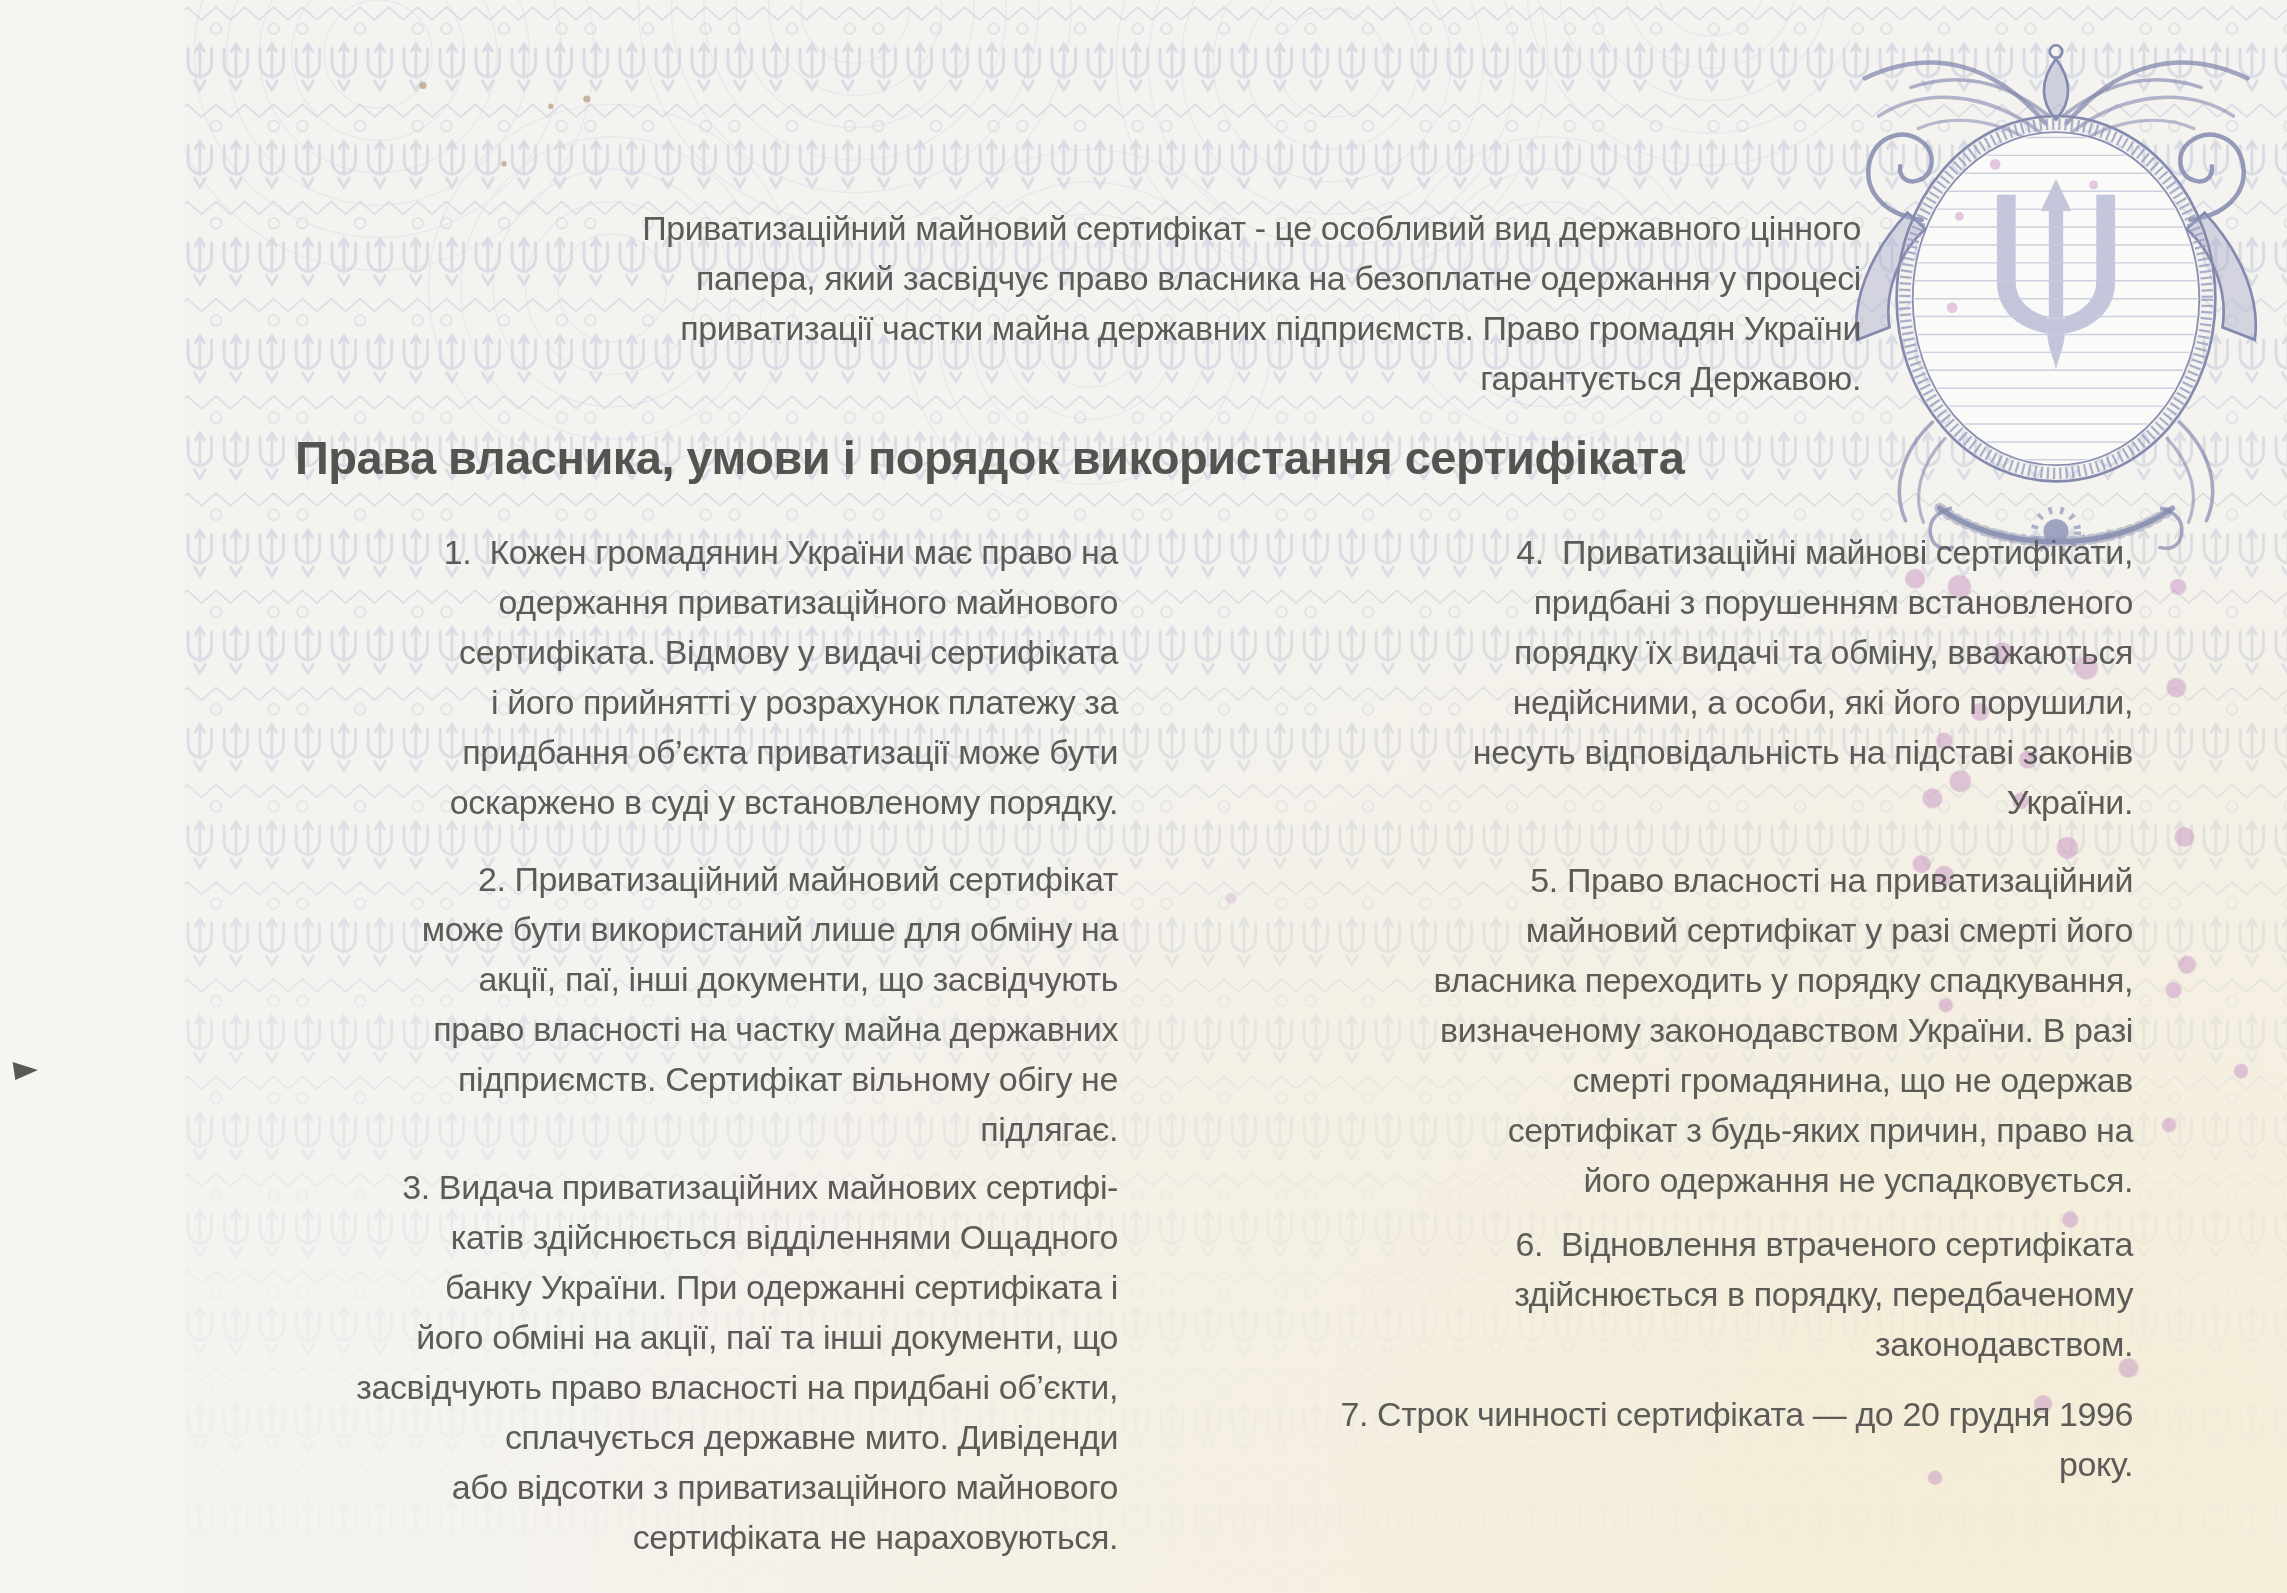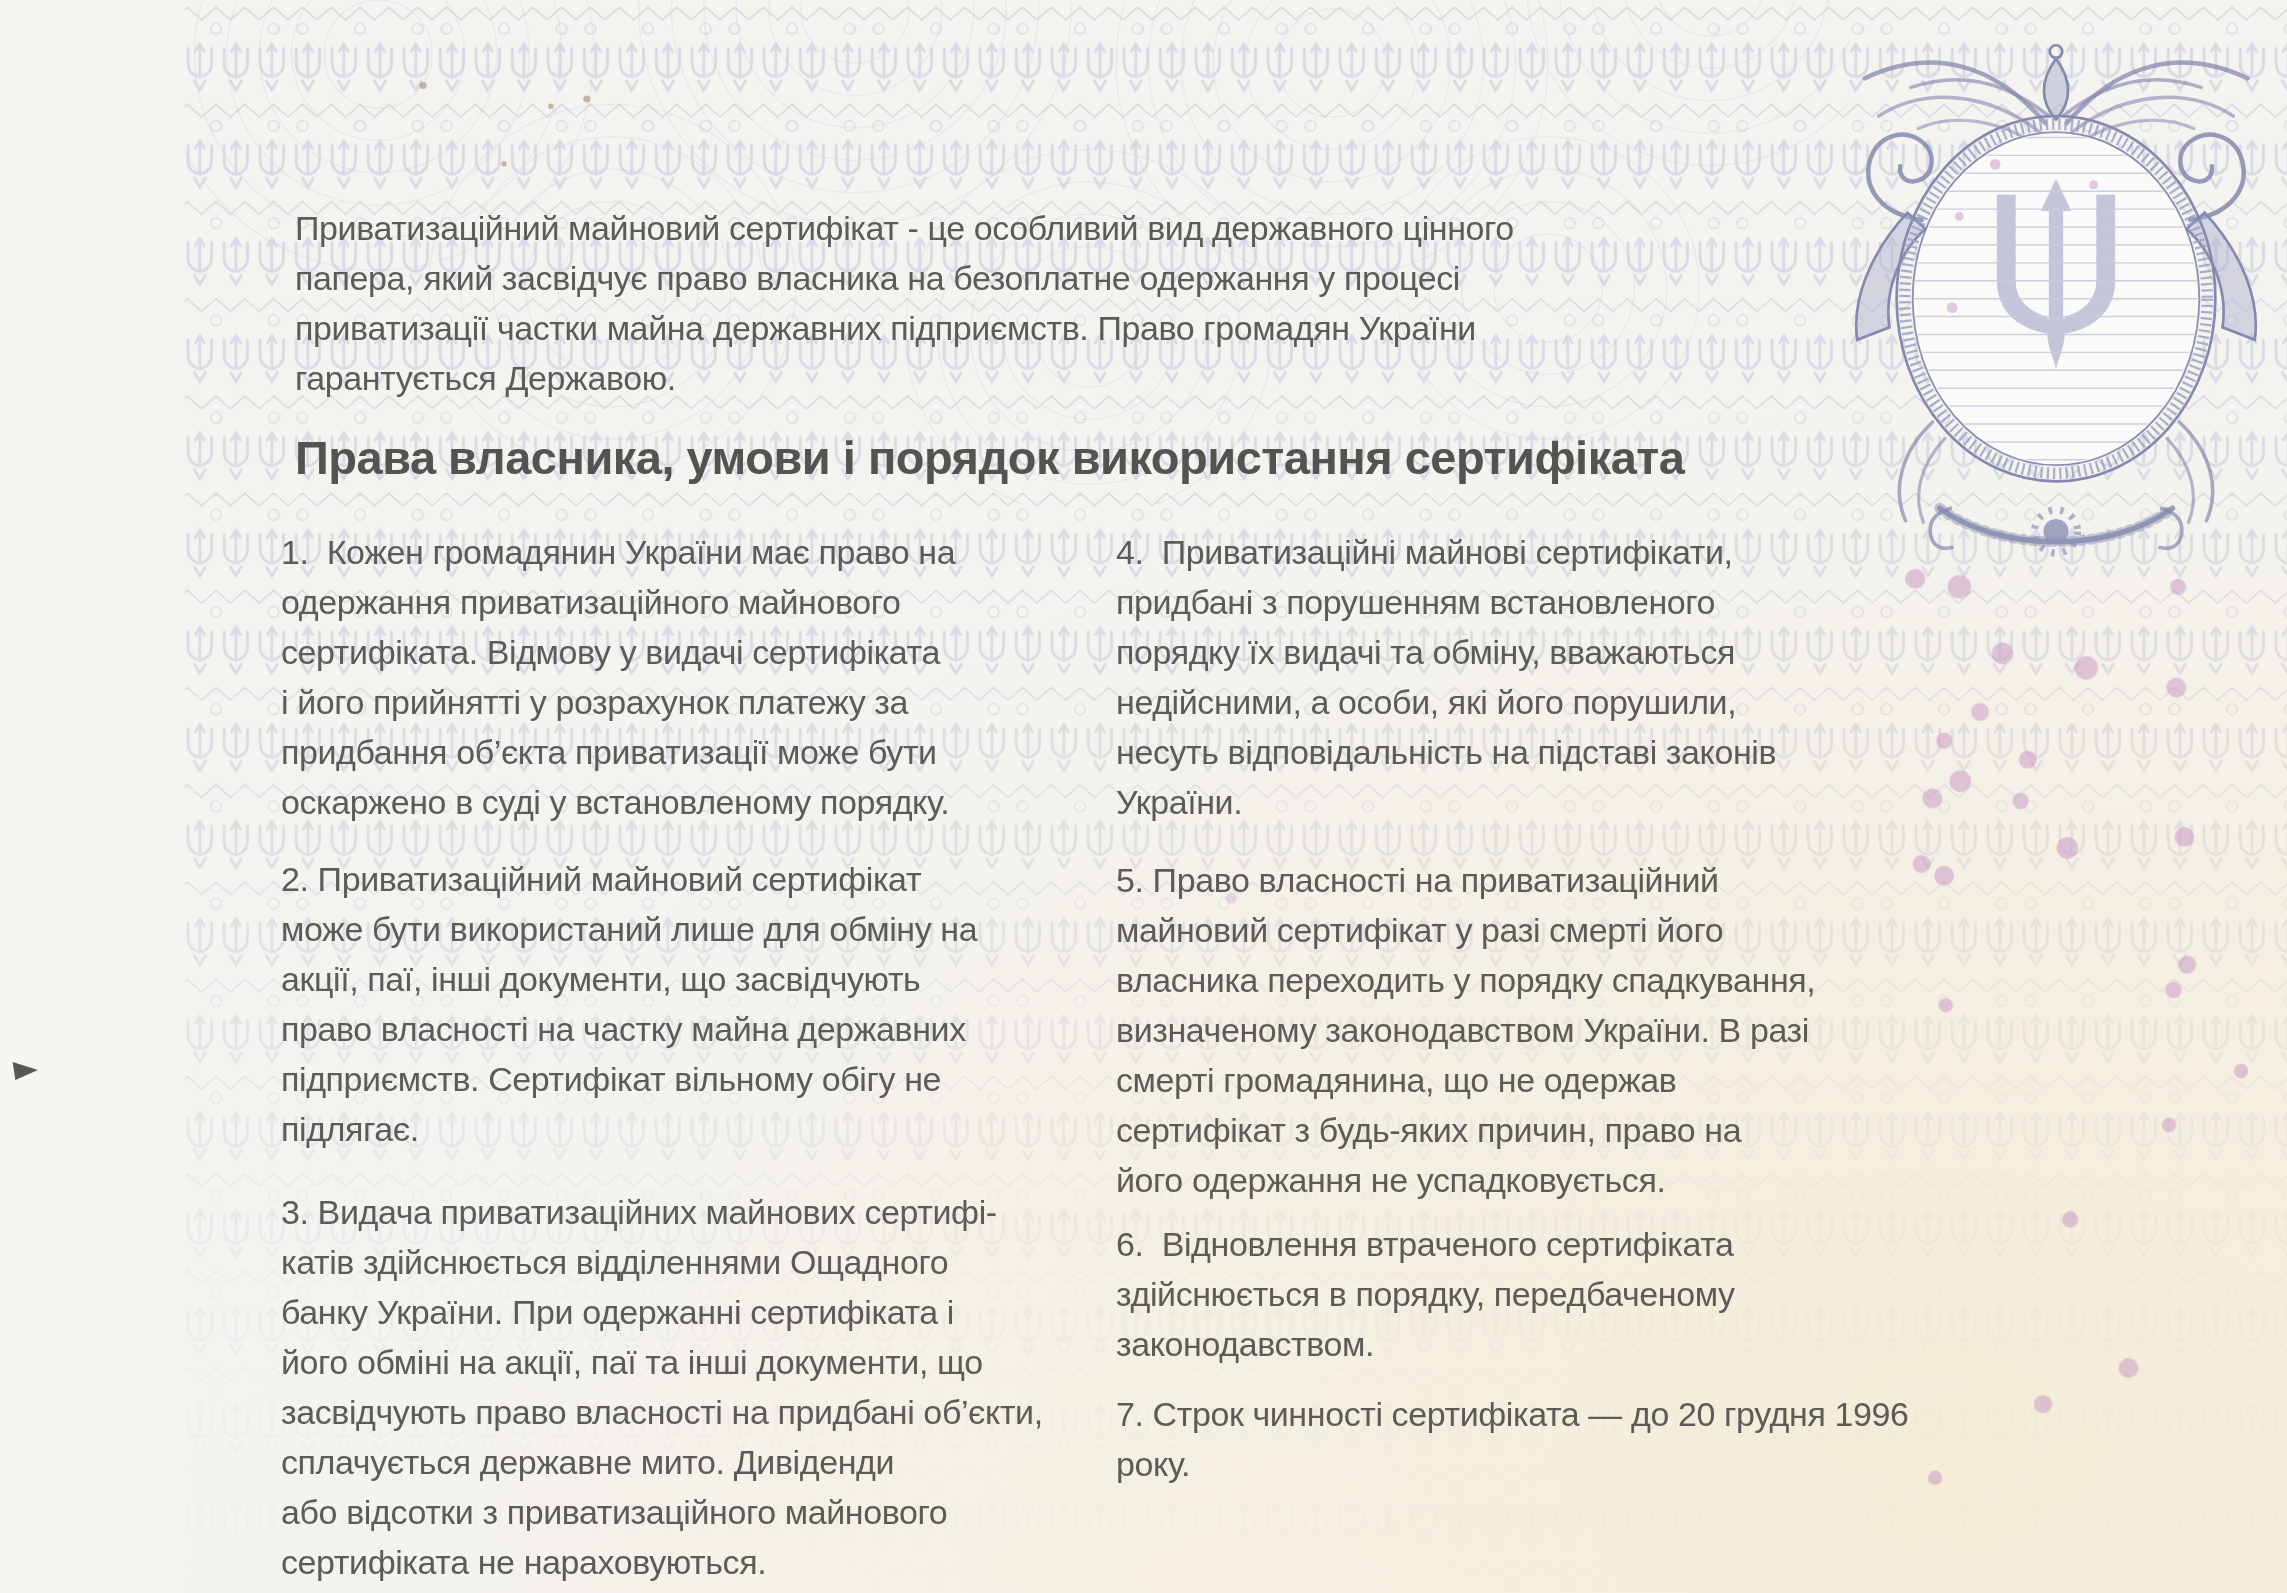--- a/index.html
+++ b/index.html
@@ -25,23 +25,24 @@
     font-size:47px;font-weight:700;letter-spacing:-0.5px;
     color:#555350;white-space:nowrap;text-align:center;
   }
   .col{position:absolute;top:527px;}
   .col-left{left:281px;width:837px;}
   .col-right{left:1116px;width:1017px;}
   .para{
     margin:0;white-space:pre-line;
     font-size:34px;line-height:50px;letter-spacing:-0.4px;
     color:#5d5b58;
+    text-align:right;
   }
   .gap-a{margin-bottom:27px;}
-  .gap-b{margin-bottom:33px;}
+  .gap-b{margin-bottom:8px;}
   .gap-c{margin-bottom:28px;}
   .gap-d{margin-bottom:14px;}
   .gap-e{margin-bottom:20px;}
 </style>
 </head>
 <body>
 
 <div class="page">
 
   <svg class="bg-svg" width="2287" height="1593" viewBox="0 0 2541 1770" aria-hidden="true">

